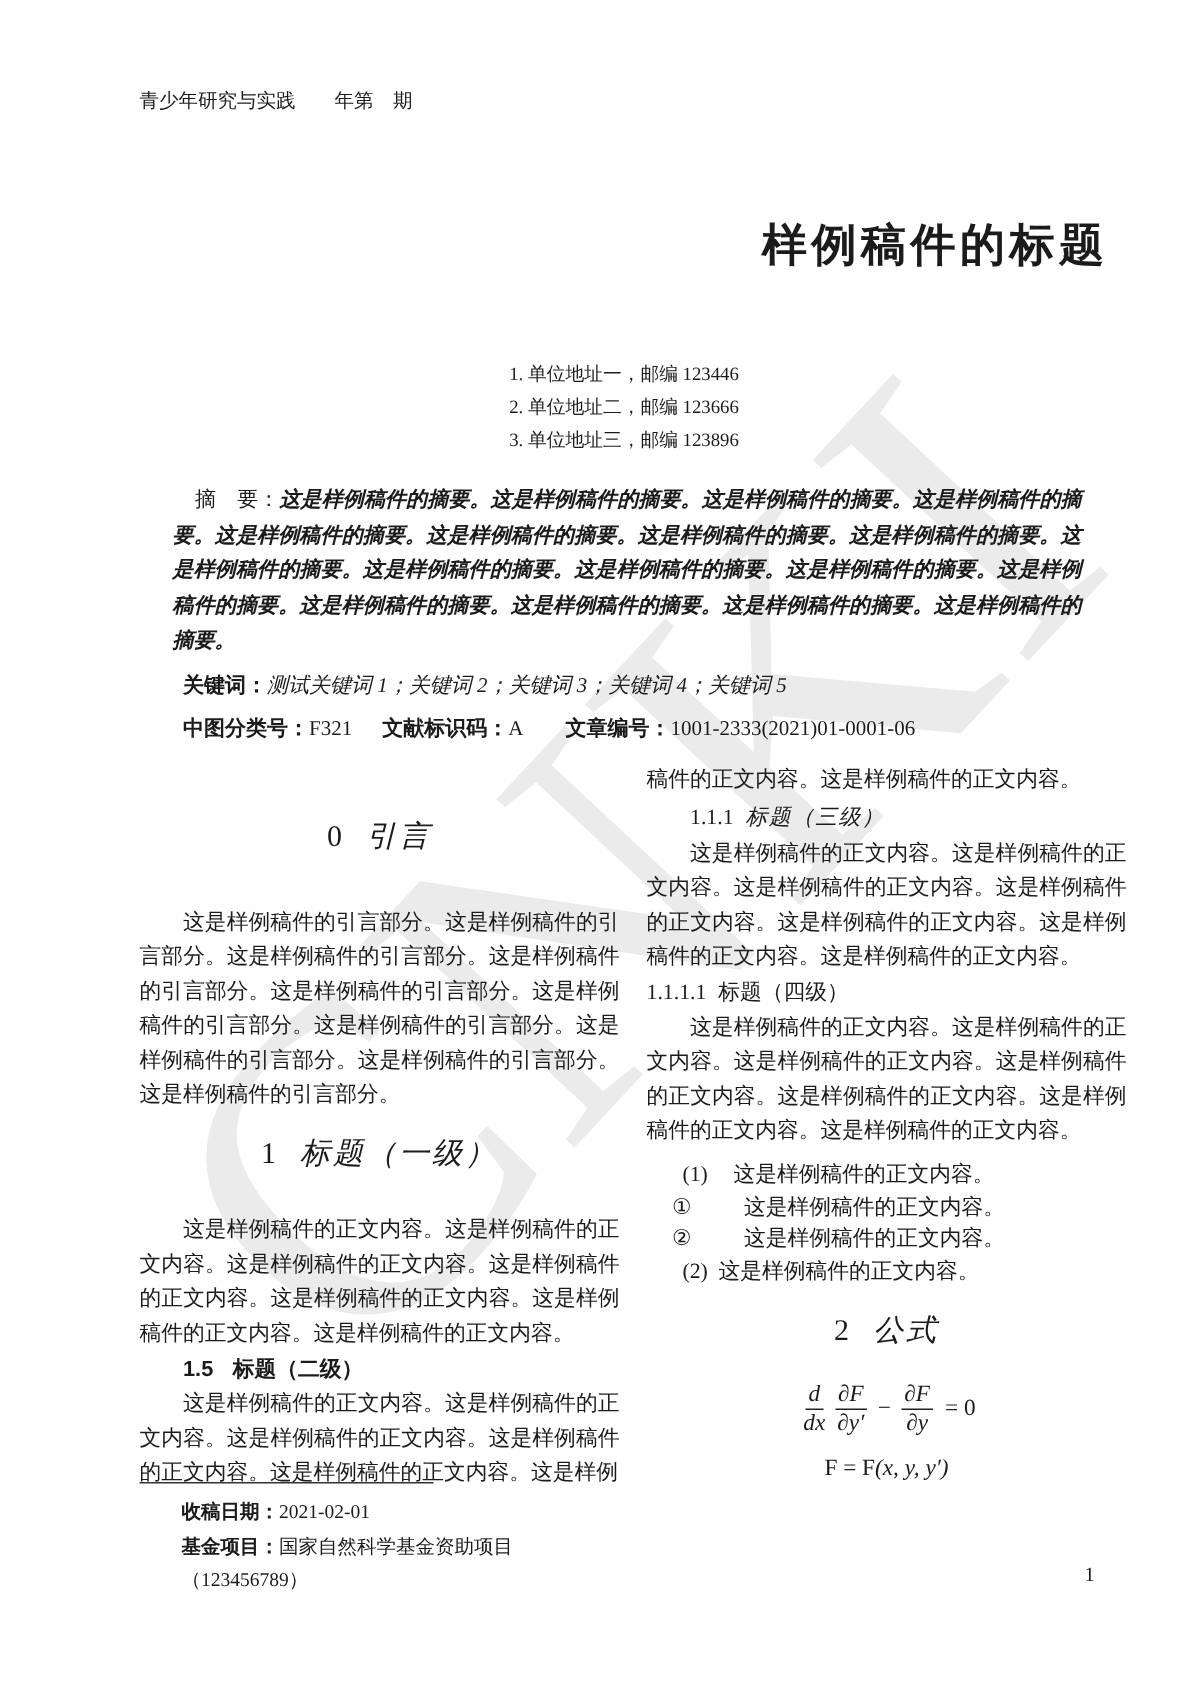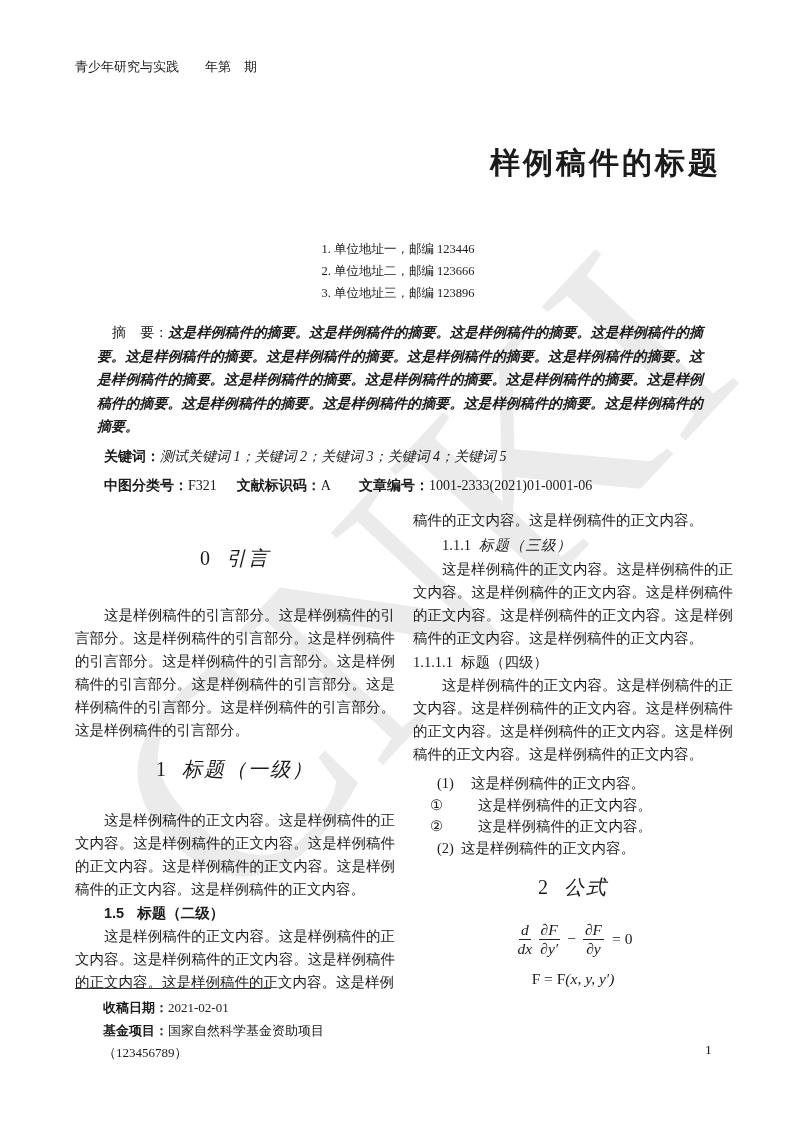--- a/index.html
+++ b/index.html
@@ -1,21 +1,21 @@
 <!DOCTYPE html>
 <html><head>
 <meta charset="utf-8">
 <style>
   html,body{margin:0;padding:0;background:#fff;}
   .page{position:relative;width:794px;height:1123px;background:#ffffff;overflow:hidden;
         font-family:"Liberation Serif","DejaVu Serif",serif;color:#1b1b1b;}
   .wm{position:absolute;left:420px;top:578px;transform:translate(-50%,-50%) rotate(-47deg);
       font-family:"Liberation Serif","DejaVu Serif",serif;font-size:300px;color:#ebebeb;
       z-index:0;white-space:nowrap;letter-spacing:4px;user-select:none;}
-  .z{position:absolute;z-index:1;}
+  .z{position:absolute;z-index:1;margin-left:18px;}
 
   .header{left:75px;top:58px;font-size:13px;}
   .title{left:75px;top:143px;width:646px;text-align:right;font-size:30px;font-weight:bold;
          font-family:"Liberation Sans","DejaVu Sans",sans-serif;letter-spacing:3px;}
   .authors{left:75px;top:209px;width:646px;text-align:center;font-size:16px;font-style:italic;letter-spacing:1px;}
   .affils{left:75px;top:238px;width:646px;text-align:center;font-size:12.5px;line-height:22px;}
 
   .abstract{left:97px;top:321px;width:606px;font-size:14px;line-height:23.5px;text-align:justify;}
   .abstract p{margin:0;text-indent:15px;}
   .abs-label{font-family:"Liberation Sans","DejaVu Sans",sans-serif;font-weight:normal;font-style:normal;}

